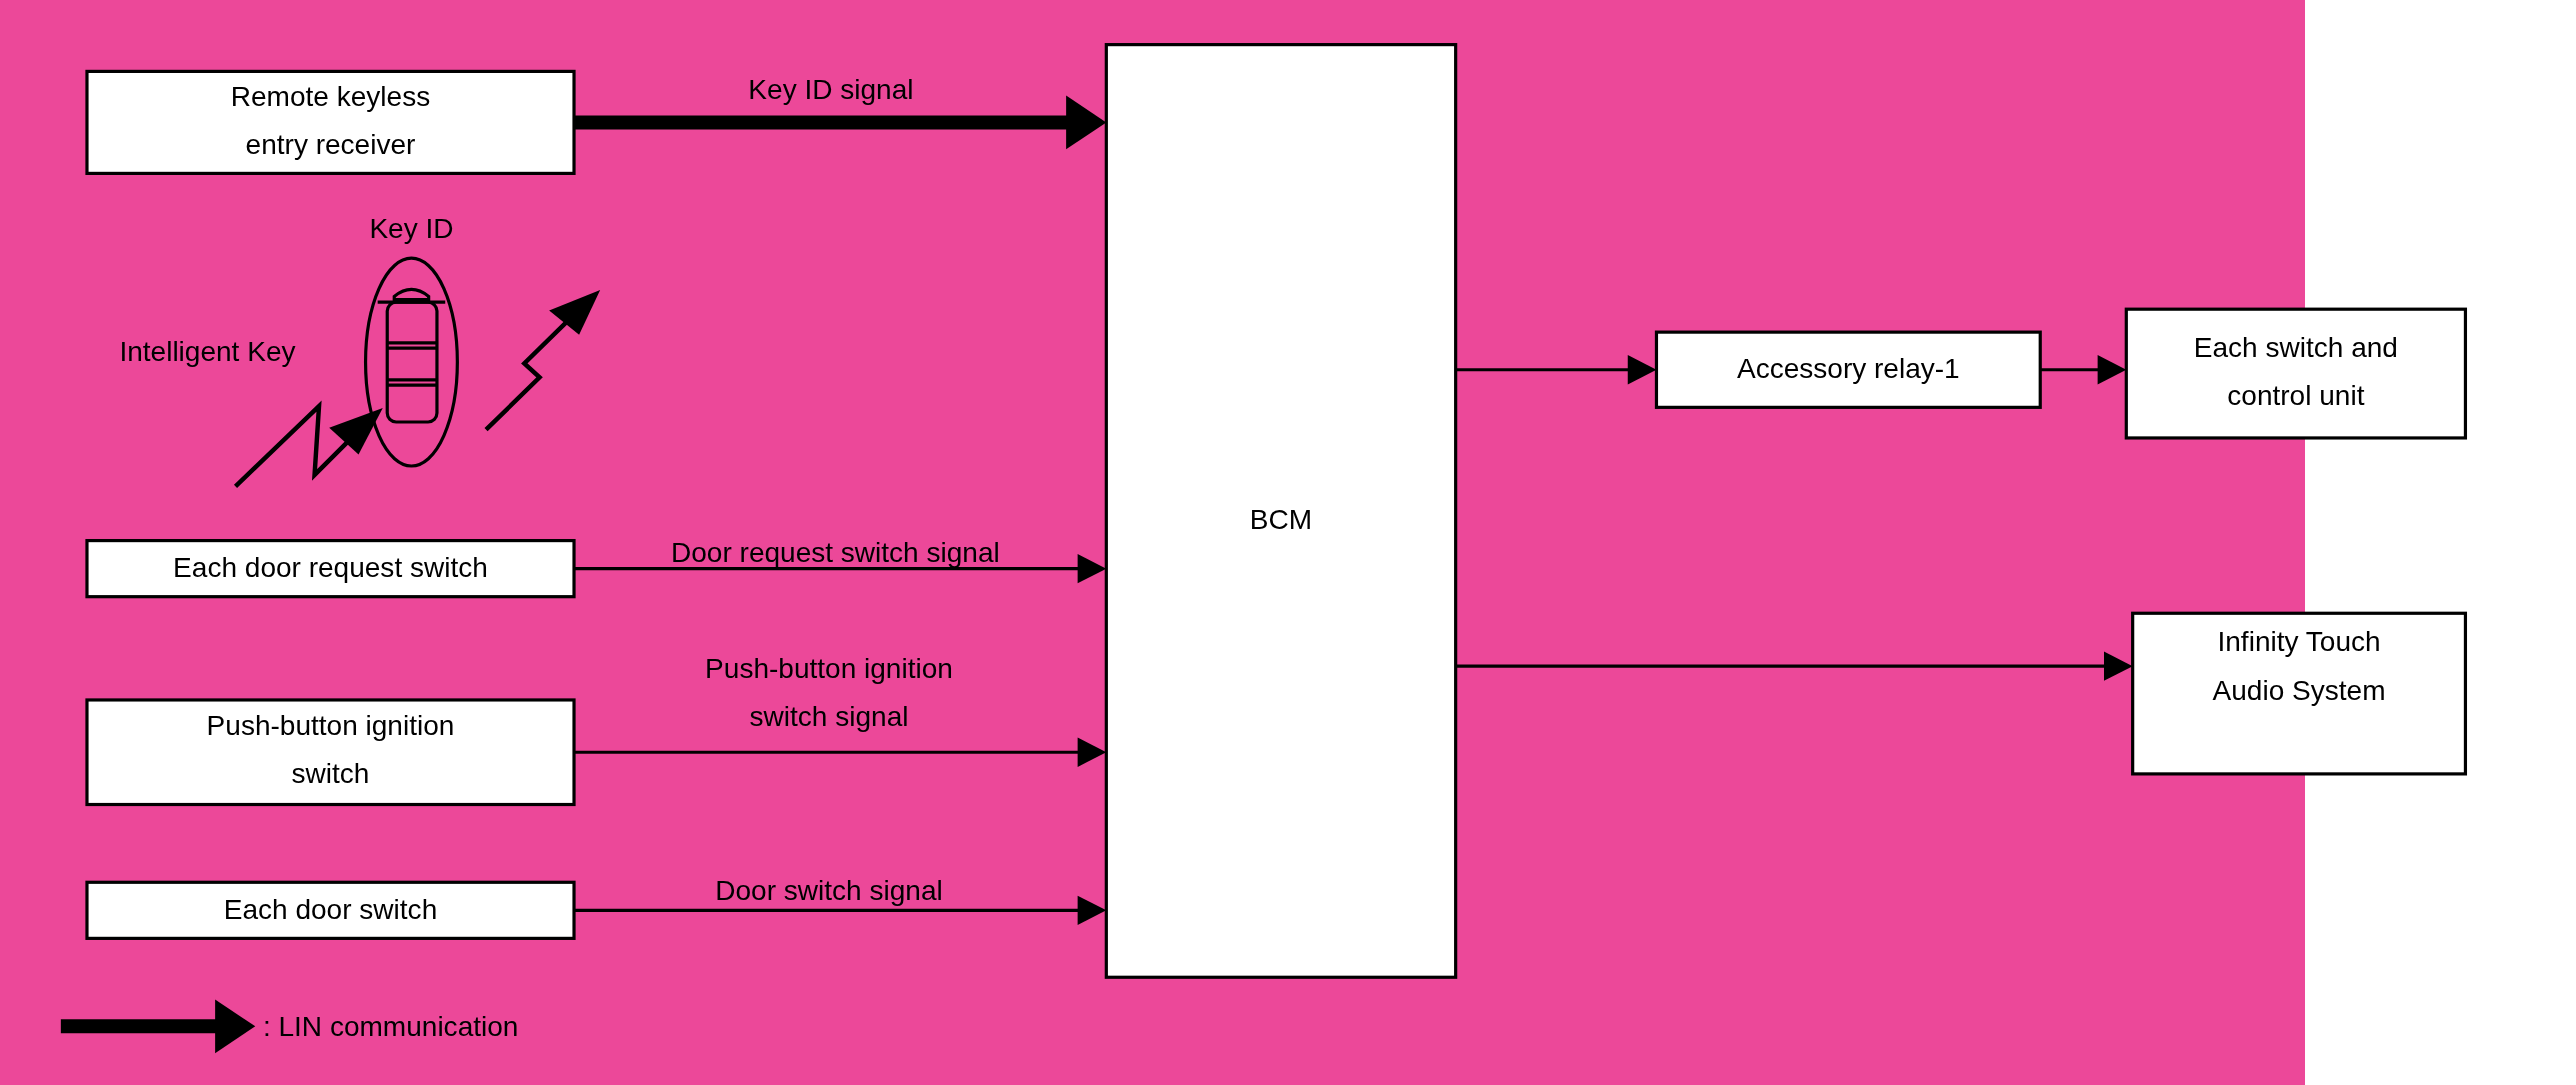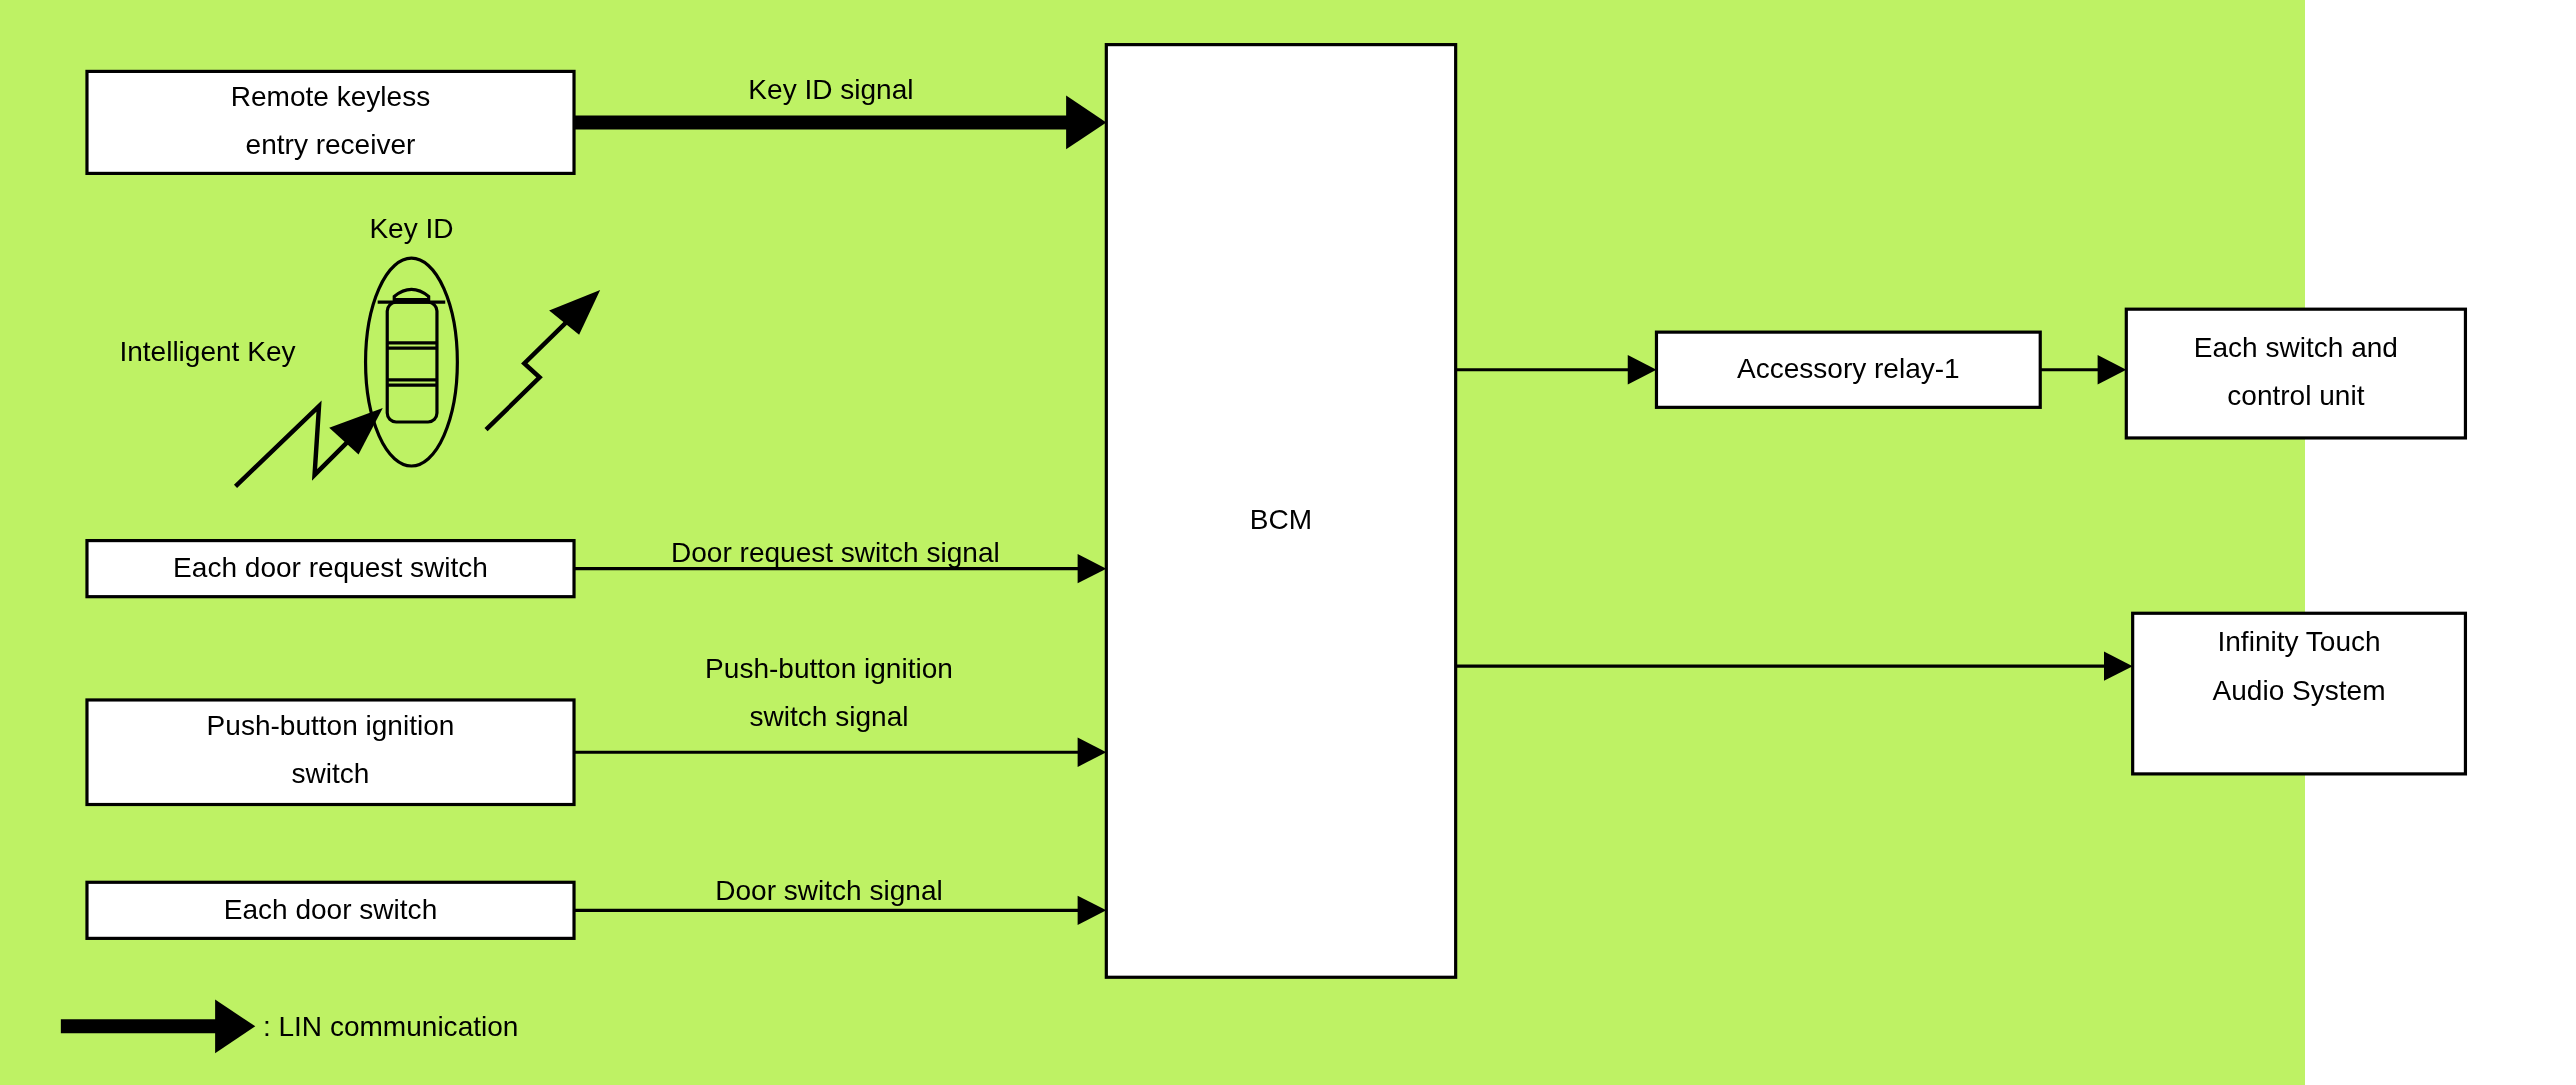--- a/index.html
+++ b/index.html
@@ -10,21 +10,21 @@
   body {
     width: 2576px;
     height: 1085px;
     font-family: "Liberation Sans", sans-serif;
     overflow: hidden;
   }
   #diagram-root {
     position: relative;
     width: 2305px;
     height: 1085px;
-    background: #bef264;
+    background: #ec4899;
   }
   svg#diagram-svg {
     position: absolute;
     top: 0;
     left: 0;
     width: 2576px;
     height: 1085px;
     display: block;
   }
   .box-rect {

